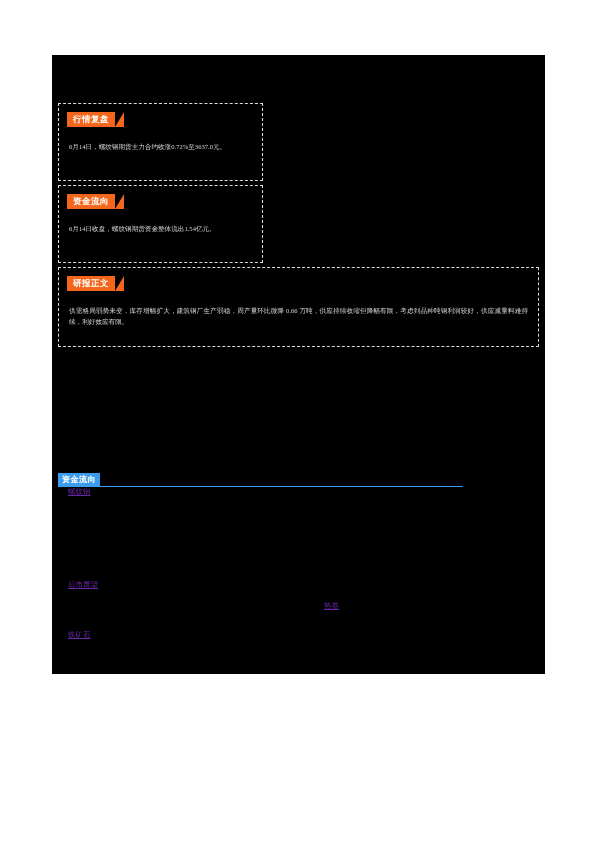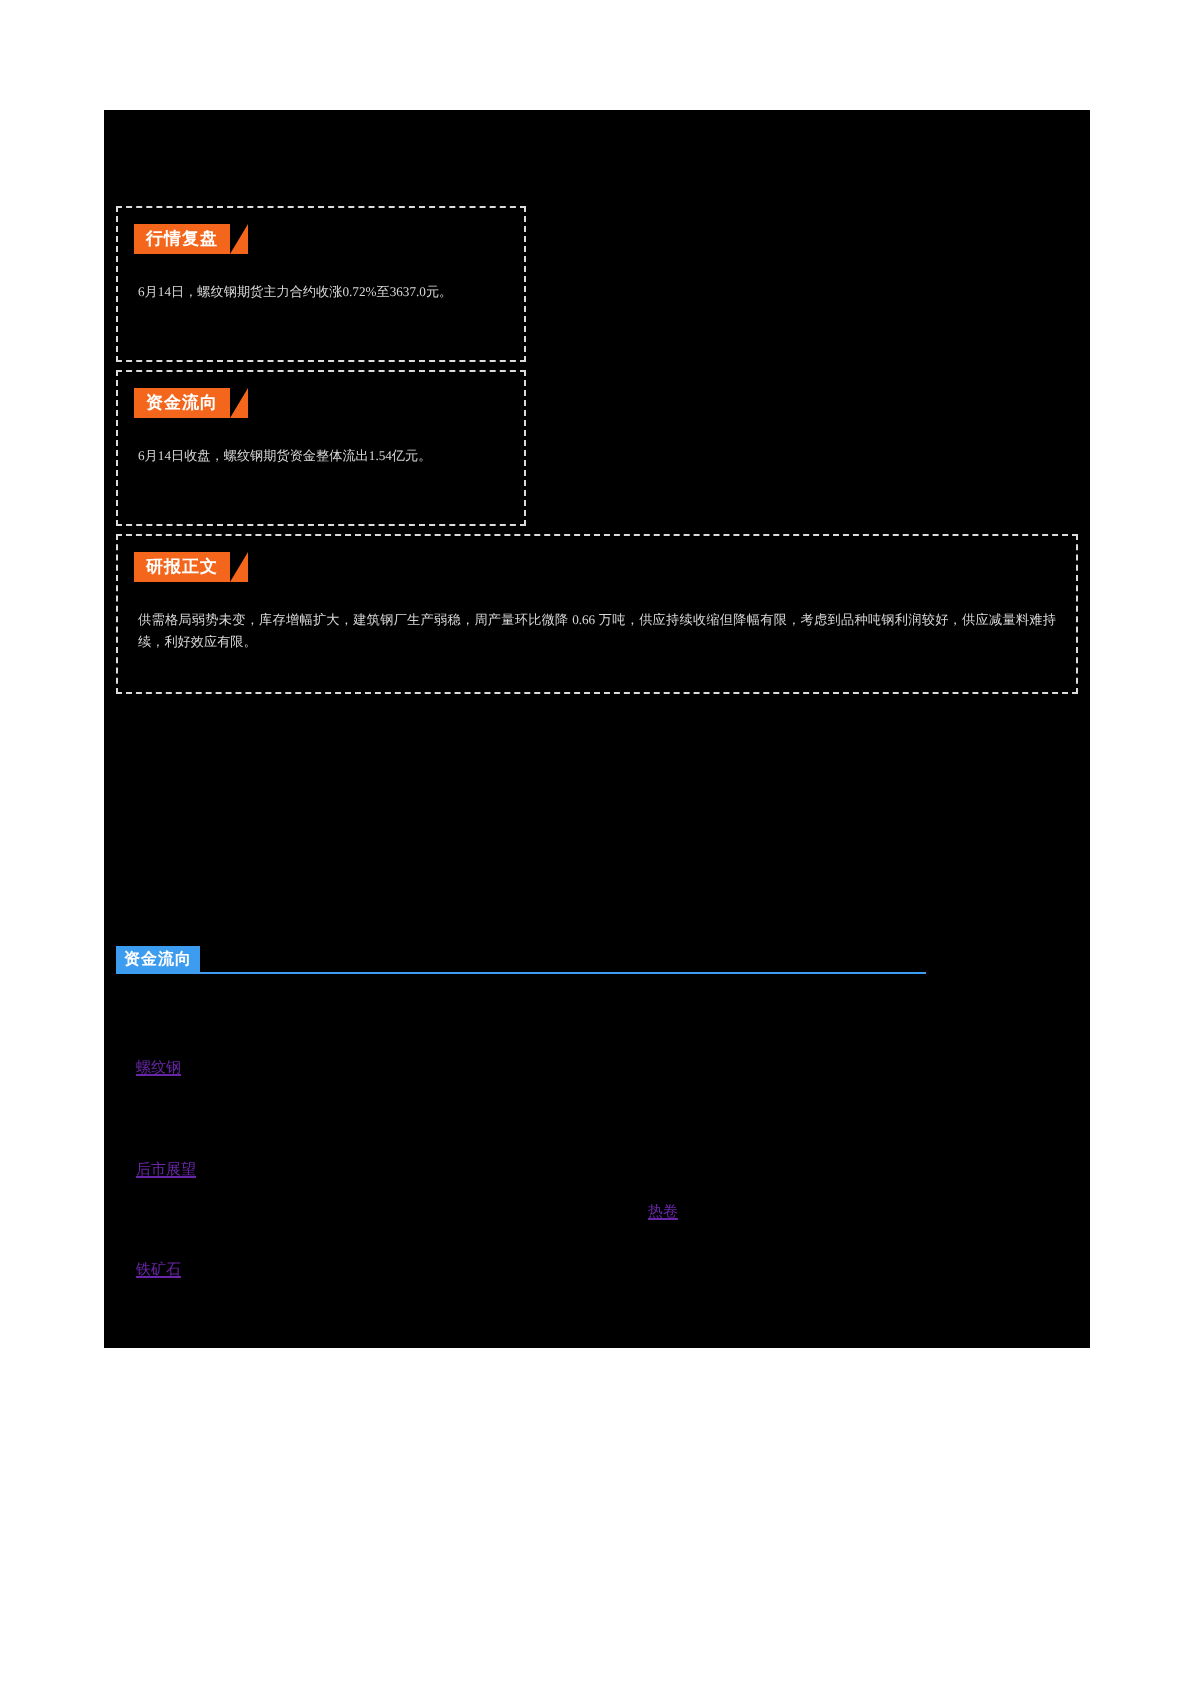--- a/index.html
+++ b/index.html
@@ -154,21 +154,21 @@
         <span class="badge">研报正文</span>
         <div class="card-body">供需格局弱势未变，库存增幅扩大，建筑钢厂生产弱稳，周产量环比微降 0.66 万吨，供应持续收缩但降幅有限，考虑到品种吨钢利润较好，供应减量料难持续，利好效应有限。</div>
       </div>
 
 
       <div id="report-heading">
         <span class="rh-label">资金流向</span>
         <span class="rh-rule"></span>
       </div>
 
-      <a class="doc-link" style="left:16px; top:474px;">螺纹钢</a>
+      <a class="doc-link" style="left:16px; top:432px;">螺纹钢</a>
 
       <a class="doc-link" style="left:16px; top:525px;">后市展望</a>
 
       <a class="doc-link" style="left:272px; top:546px;">热卷</a>
 
       <a class="doc-link" style="left:16px; top:575px;">铁矿石</a>
 
     </div>
   </div>
 

